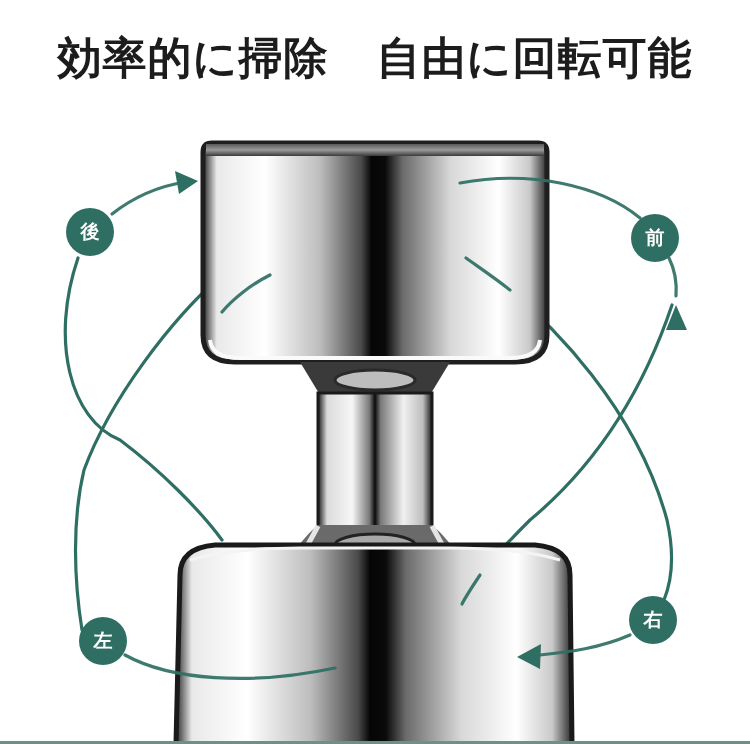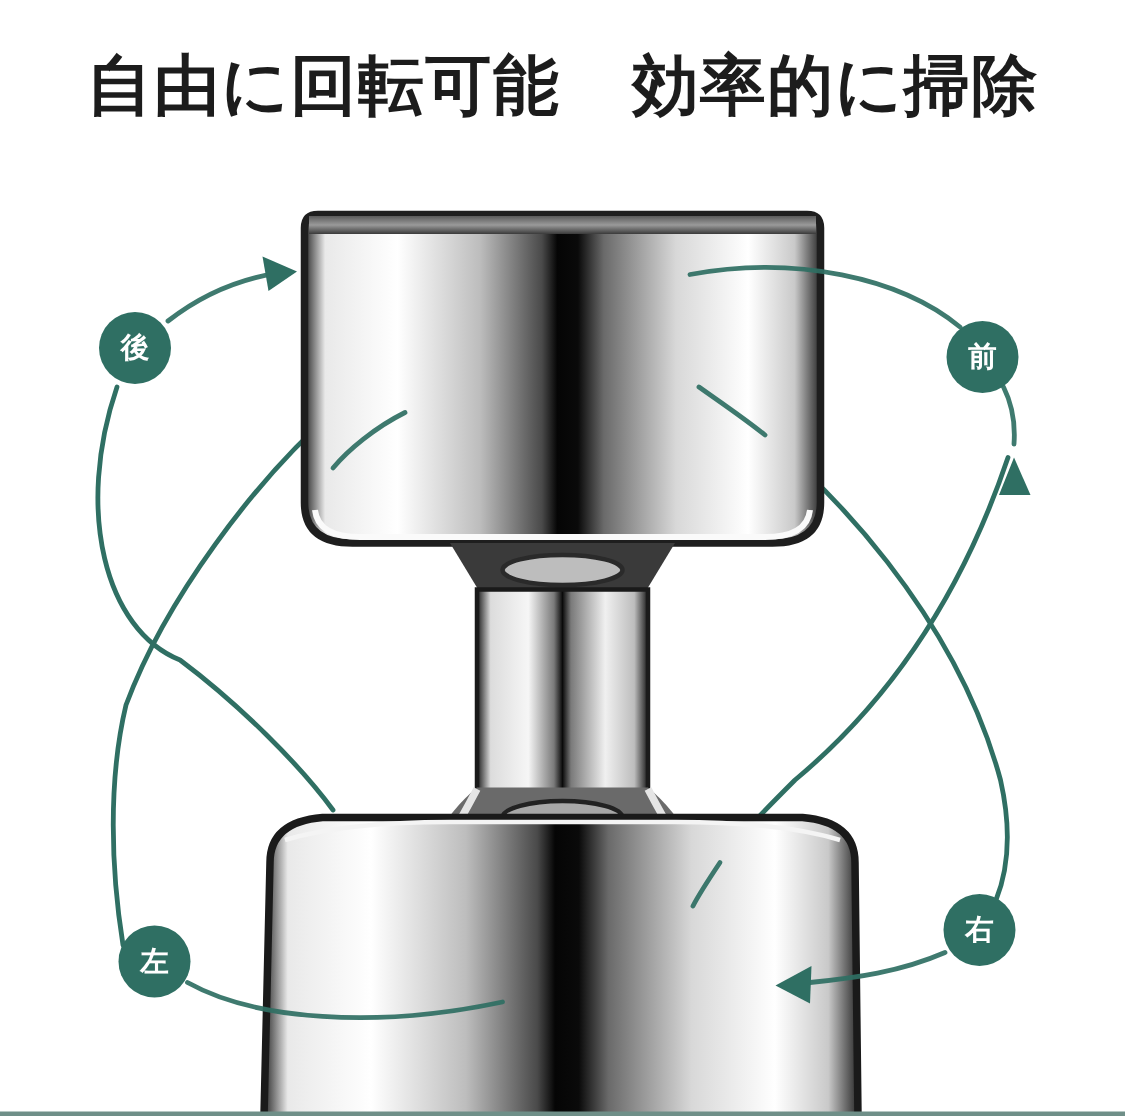--- a/index.html
+++ b/index.html
@@ -16,22 +16,22 @@
       position: absolute; width: 48px; height: 48px; border-radius: 50%;
       color: #ffffff; font-weight: bold; font-size: 19px;
       display: flex; align-items: center; justify-content: center;
     }
     .bottom-line { position: absolute; left: 0; top: 741px; width: 750px; height: 3px; }
   </style>
 </head>
 <body>
 
 <div class="headline">
+  <span>効率的に掃除</span>
   <span>自由に回転可能</span>
-  <span>効率的に掃除</span>
 </div>
 
 <svg class="stage" width="750" height="744" viewBox="0 0 750 744" xmlns="http://www.w3.org/2000/svg">
   <defs>
     <linearGradient id="chrome" x1="0" y1="0" x2="1" y2="0">
       <stop offset="0" stop-color="#2a2a2a"></stop>
       <stop offset="0.04" stop-color="#e9e9e9"></stop>
       <stop offset="0.18" stop-color="#ffffff"></stop>
       <stop offset="0.34" stop-color="#bdbdbd"></stop>
       <stop offset="0.46" stop-color="#4a4a4a"></stop>

